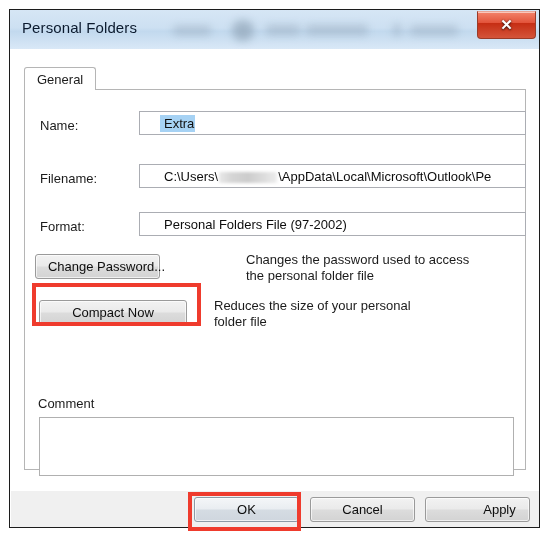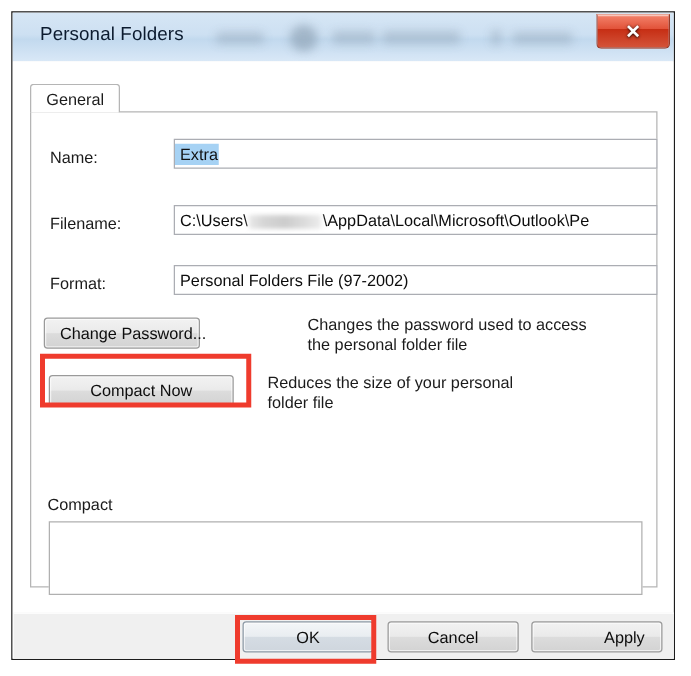--- a/index.html
+++ b/index.html
@@ -52,21 +52,21 @@
     opacity: .85;
   }
   .blur-smudge {
     position: absolute;
     background: #8fa3b5;
     border-radius: 3px;
     opacity: .55;
   }
   .title-text {
     position: absolute;
-    left: 22px;
+    left: 12px;
     top: 9px;
     font-size: 15px;
     color: #0b1a2e;
     white-space: nowrap;
     letter-spacing: .1px;
   }
 
   
   .close-btn {
     position: absolute;
@@ -155,20 +155,21 @@
   }
   .textbox {
     position: absolute;
     border: 1px solid #abadb3;
     background: #ffffff;
     box-sizing: border-box;
     display: flex;
     align-items: center;
     overflow: hidden;
     cursor: text;
+    padding-left: 20px;
   }
   .textbox .val {
     font-size: 13px;
     color: #0d0d0d;
     white-space: nowrap;
     padding-left: 4px;
   }
   .val.selected {
     background: #a6d2f4;
     color: #111111;
@@ -301,21 +302,21 @@
         <div>Changes the password used to access</div>
         <div>the personal folder file</div>
       </div>
 
       <div class="btn" style="left:29px; top:251px; width:148px; height:25px;">Compact Now</div>
       <div class="desc" style="left:204px; top:249px; width:300px;">
         <div>Reduces the size of your personal</div>
         <div>folder file</div>
       </div>
 
-      <div class="comment-label" style="left:28px; top:347px;">Compact</div>
+      <div class="comment-label" style="left:28px; top:347px;">Comment</div>
       <div class="comment-box" style="left:29px; top:368px; width:475px; height:59px;"></div>
 
     </div>
 
     <div class="footer">
       <div class="btn btn-default" style="left:183px; top:6px; width:105px; height:25px;">OK</div>
       <div class="btn" style="left:299px; top:6px; width:105px; height:25px;">Cancel</div>
       <div class="btn" style="left:414px; top:6px; width:105px; height:25px;padding-left:44px;">Apply</div>
     </div>
 

